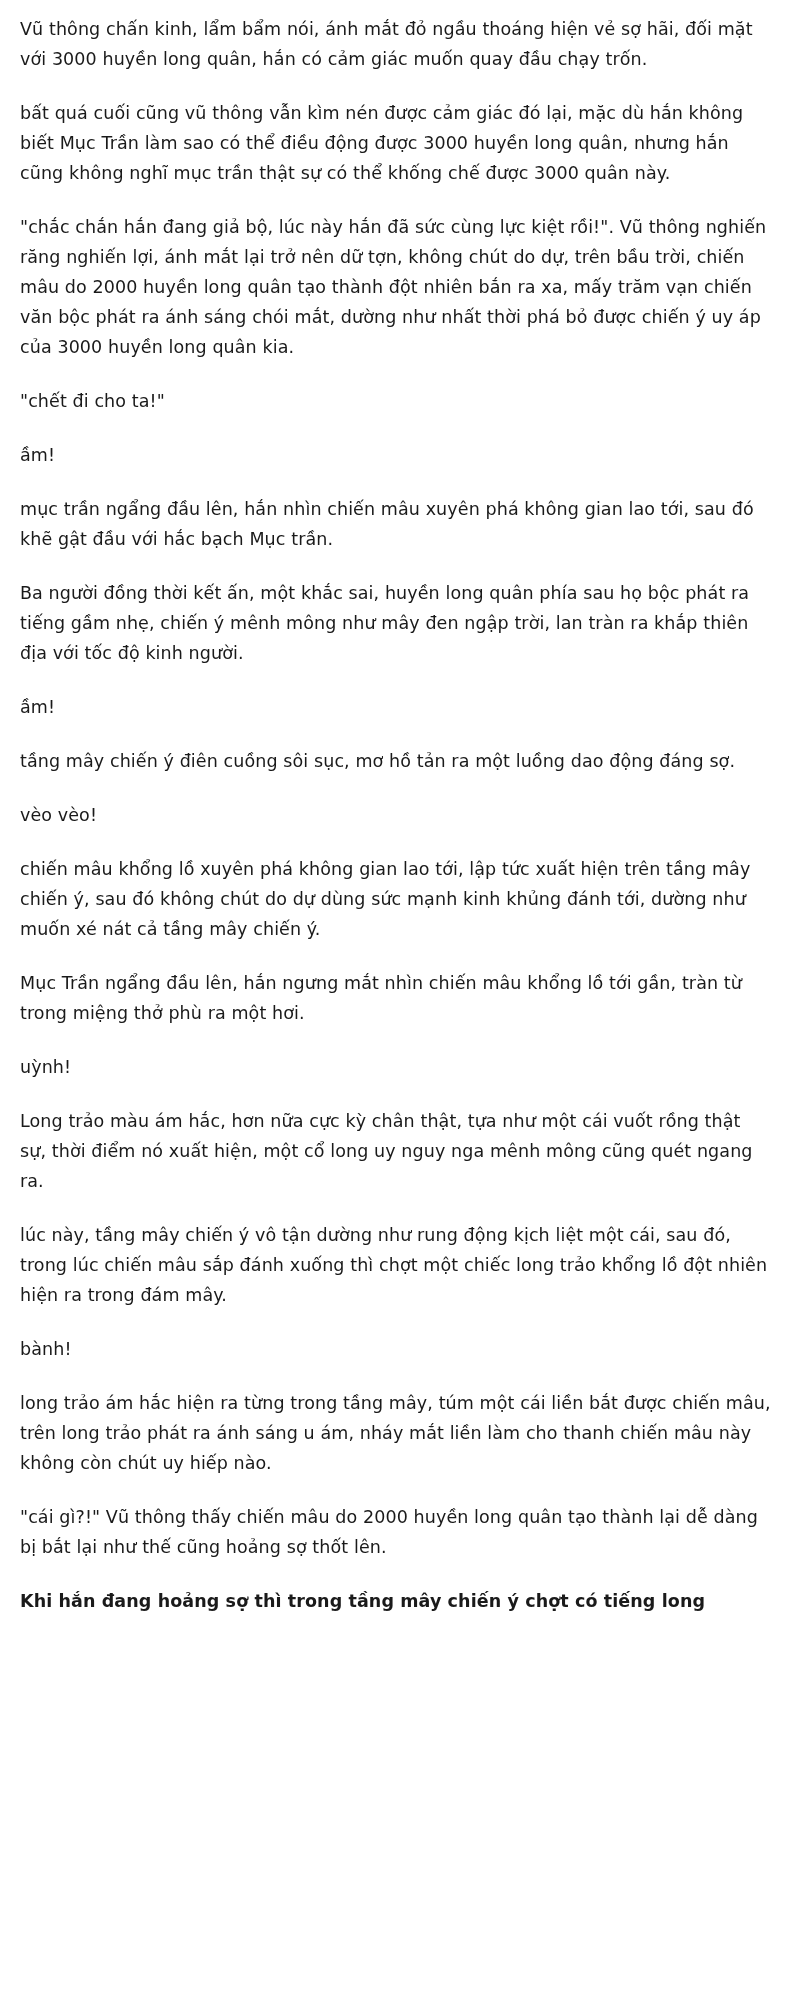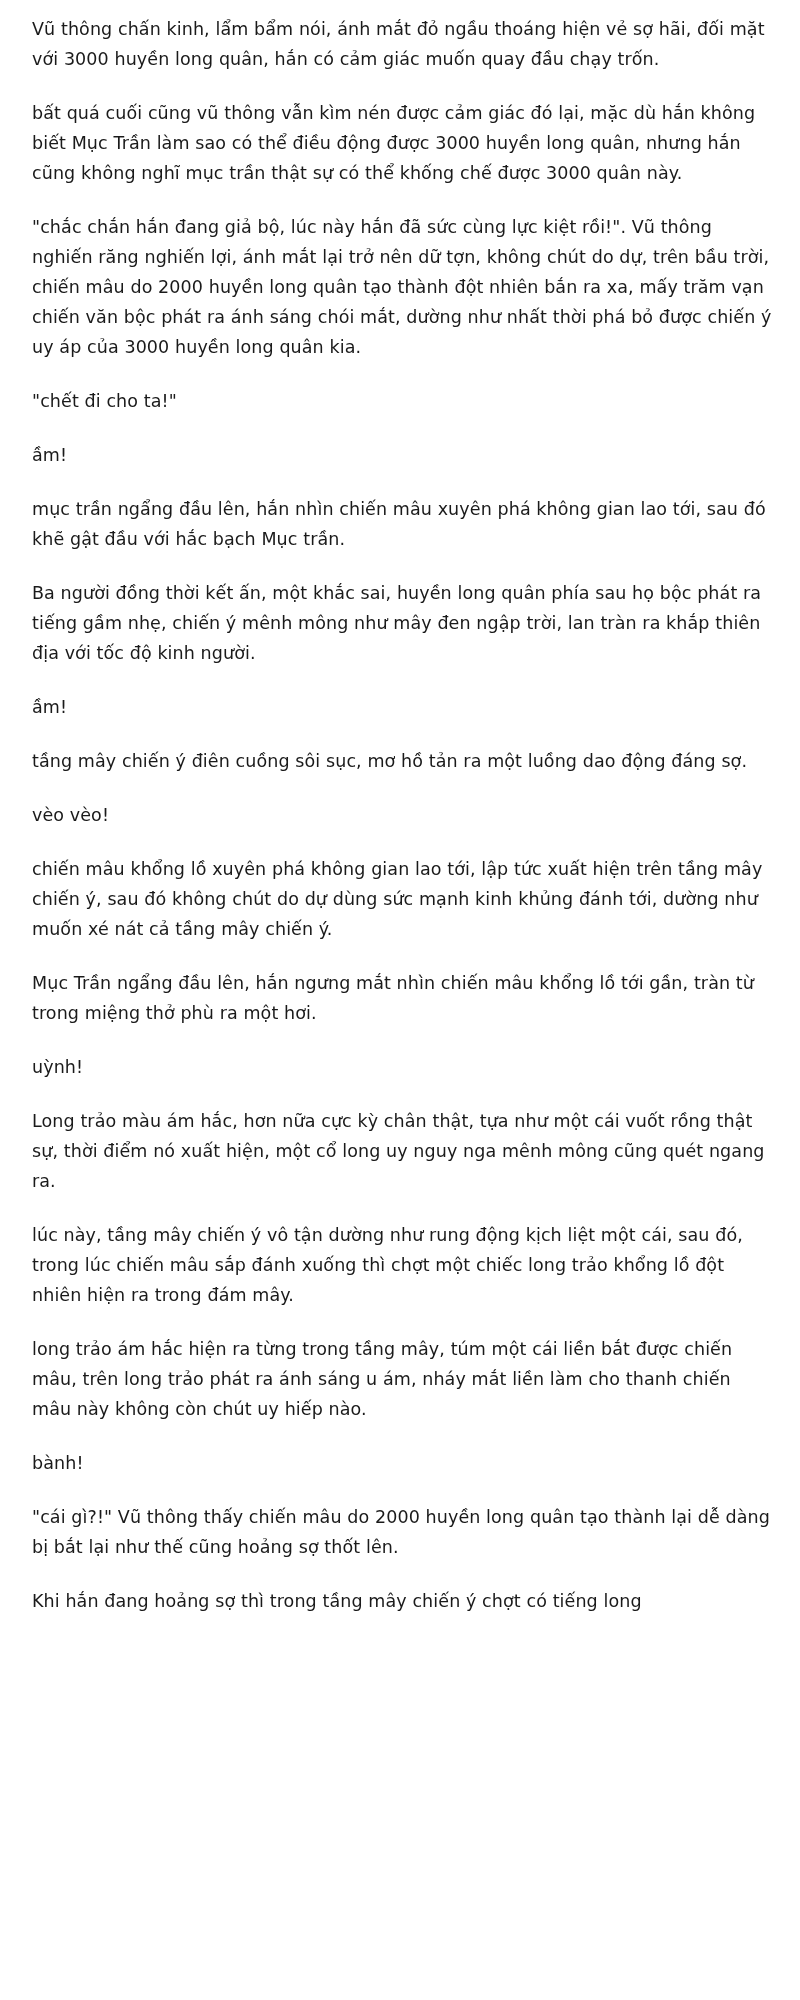--- a/index.html
+++ b/index.html
@@ -9,37 +9,38 @@
   }
   body {
     width: 800px;
     min-height: 2000px;
     font-family: "DejaVu Sans", sans-serif;
   }
   .page {
     width: 788px;
     min-height: 2000px;
     box-sizing: border-box;
-    padding: 14px 16px 0 32px;
+    padding: 14px 16px 0 20px;
     background: #ffffff;
   }
   .chapter-body {
     display: block;
   }
   .para {
     font-size: 17.5px;
     line-height: 30px;
     color: #1a1a1a;
     margin: 0 0 24px 0;
     text-align: left;
     word-wrap: break-word;
     letter-spacing: 0.1px;
   }
   .para:last-child {
     margin-bottom: 0;
+    font-weight: bold;
   }
 </style>
 </head>
 <body>
 
 <div class="page">
   <div class="chapter-body">
     <p class="para">Vũ thông chấn kinh, lẩm bẩm nói, ánh mắt đỏ ngầu thoáng hiện vẻ sợ hãi, đối mặt với 3000 huyền long quân, hắn có cảm giác muốn quay đầu chạy trốn.</p>
     <p class="para">bất quá cuối cũng vũ thông vẫn kìm nén được cảm giác đó lại, mặc dù hắn không biết Mục Trần làm sao có thể điều động được 3000 huyền long quân, nhưng hắn cũng không nghĩ mục trần thật sự có thể khống chế được 3000 quân này.</p>
     <p class="para">"chắc chắn hắn đang giả bộ, lúc này hắn đã sức cùng lực kiệt rồi!". Vũ thông nghiến răng nghiến lợi, ánh mắt lại trở nên dữ tợn, không chút do dự, trên bầu trời, chiến mâu do 2000 huyền long quân tạo thành đột nhiên bắn ra xa, mấy trăm vạn chiến văn bộc phát ra ánh sáng chói mắt, dường như nhất thời phá bỏ được chiến ý uy áp của 3000 huyền long quân kia.</p>
@@ -48,18 +49,18 @@
     <p class="para">mục trần ngẩng đầu lên, hắn nhìn chiến mâu xuyên phá không gian lao tới, sau đó khẽ gật đầu với hắc bạch Mục trần.</p>
     <p class="para">Ba người đồng thời kết ấn, một khắc sai, huyền long quân phía sau họ bộc phát ra tiếng gầm nhẹ, chiến ý mênh mông như mây đen ngập trời, lan tràn ra khắp thiên địa với tốc độ kinh người.</p>
     <p class="para">ầm!</p>
     <p class="para">tầng mây chiến ý điên cuồng sôi sục, mơ hồ tản ra một luồng dao động đáng sợ.</p>
     <p class="para">vèo vèo!</p>
     <p class="para">chiến mâu khổng lồ xuyên phá không gian lao tới, lập tức xuất hiện trên tầng mây chiến ý, sau đó không chút do dự dùng sức mạnh kinh khủng đánh tới, dường như muốn xé nát cả tầng mây chiến ý.</p>
     <p class="para">Mục Trần ngẩng đầu lên, hắn ngưng mắt nhìn chiến mâu khổng lồ tới gần, tràn từ trong miệng thở phù ra một hơi.</p>
     <p class="para">uỳnh!</p>
     <p class="para">Long trảo màu ám hắc, hơn nữa cực kỳ chân thật, tựa như một cái vuốt rồng thật sự, thời điểm nó xuất hiện, một cổ long uy nguy nga mênh mông cũng quét ngang ra.</p>
     <p class="para">lúc này, tầng mây chiến ý vô tận dường như rung động kịch liệt một cái, sau đó, trong lúc chiến mâu sắp đánh xuống thì chợt một chiếc long trảo khổng lồ đột nhiên hiện ra trong đám mây.</p>
+    <p class="para">bành!</p>
     <p class="para">long trảo ám hắc hiện ra từng trong tầng mây, túm một cái liền bắt được chiến mâu, trên long trảo phát ra ánh sáng u ám, nháy mắt liền làm cho thanh chiến mâu này không còn chút uy hiếp nào.</p>
-    <p class="para">bành!</p>
     <p class="para">"cái gì?!" Vũ thông thấy chiến mâu do 2000 huyền long quân tạo thành lại dễ dàng bị bắt lại như thế cũng hoảng sợ thốt lên.</p>
     <p class="para">Khi hắn đang hoảng sợ thì trong tầng mây chiến ý chợt có tiếng long</p>
   </div>
 </div>
 
 </body></html>

